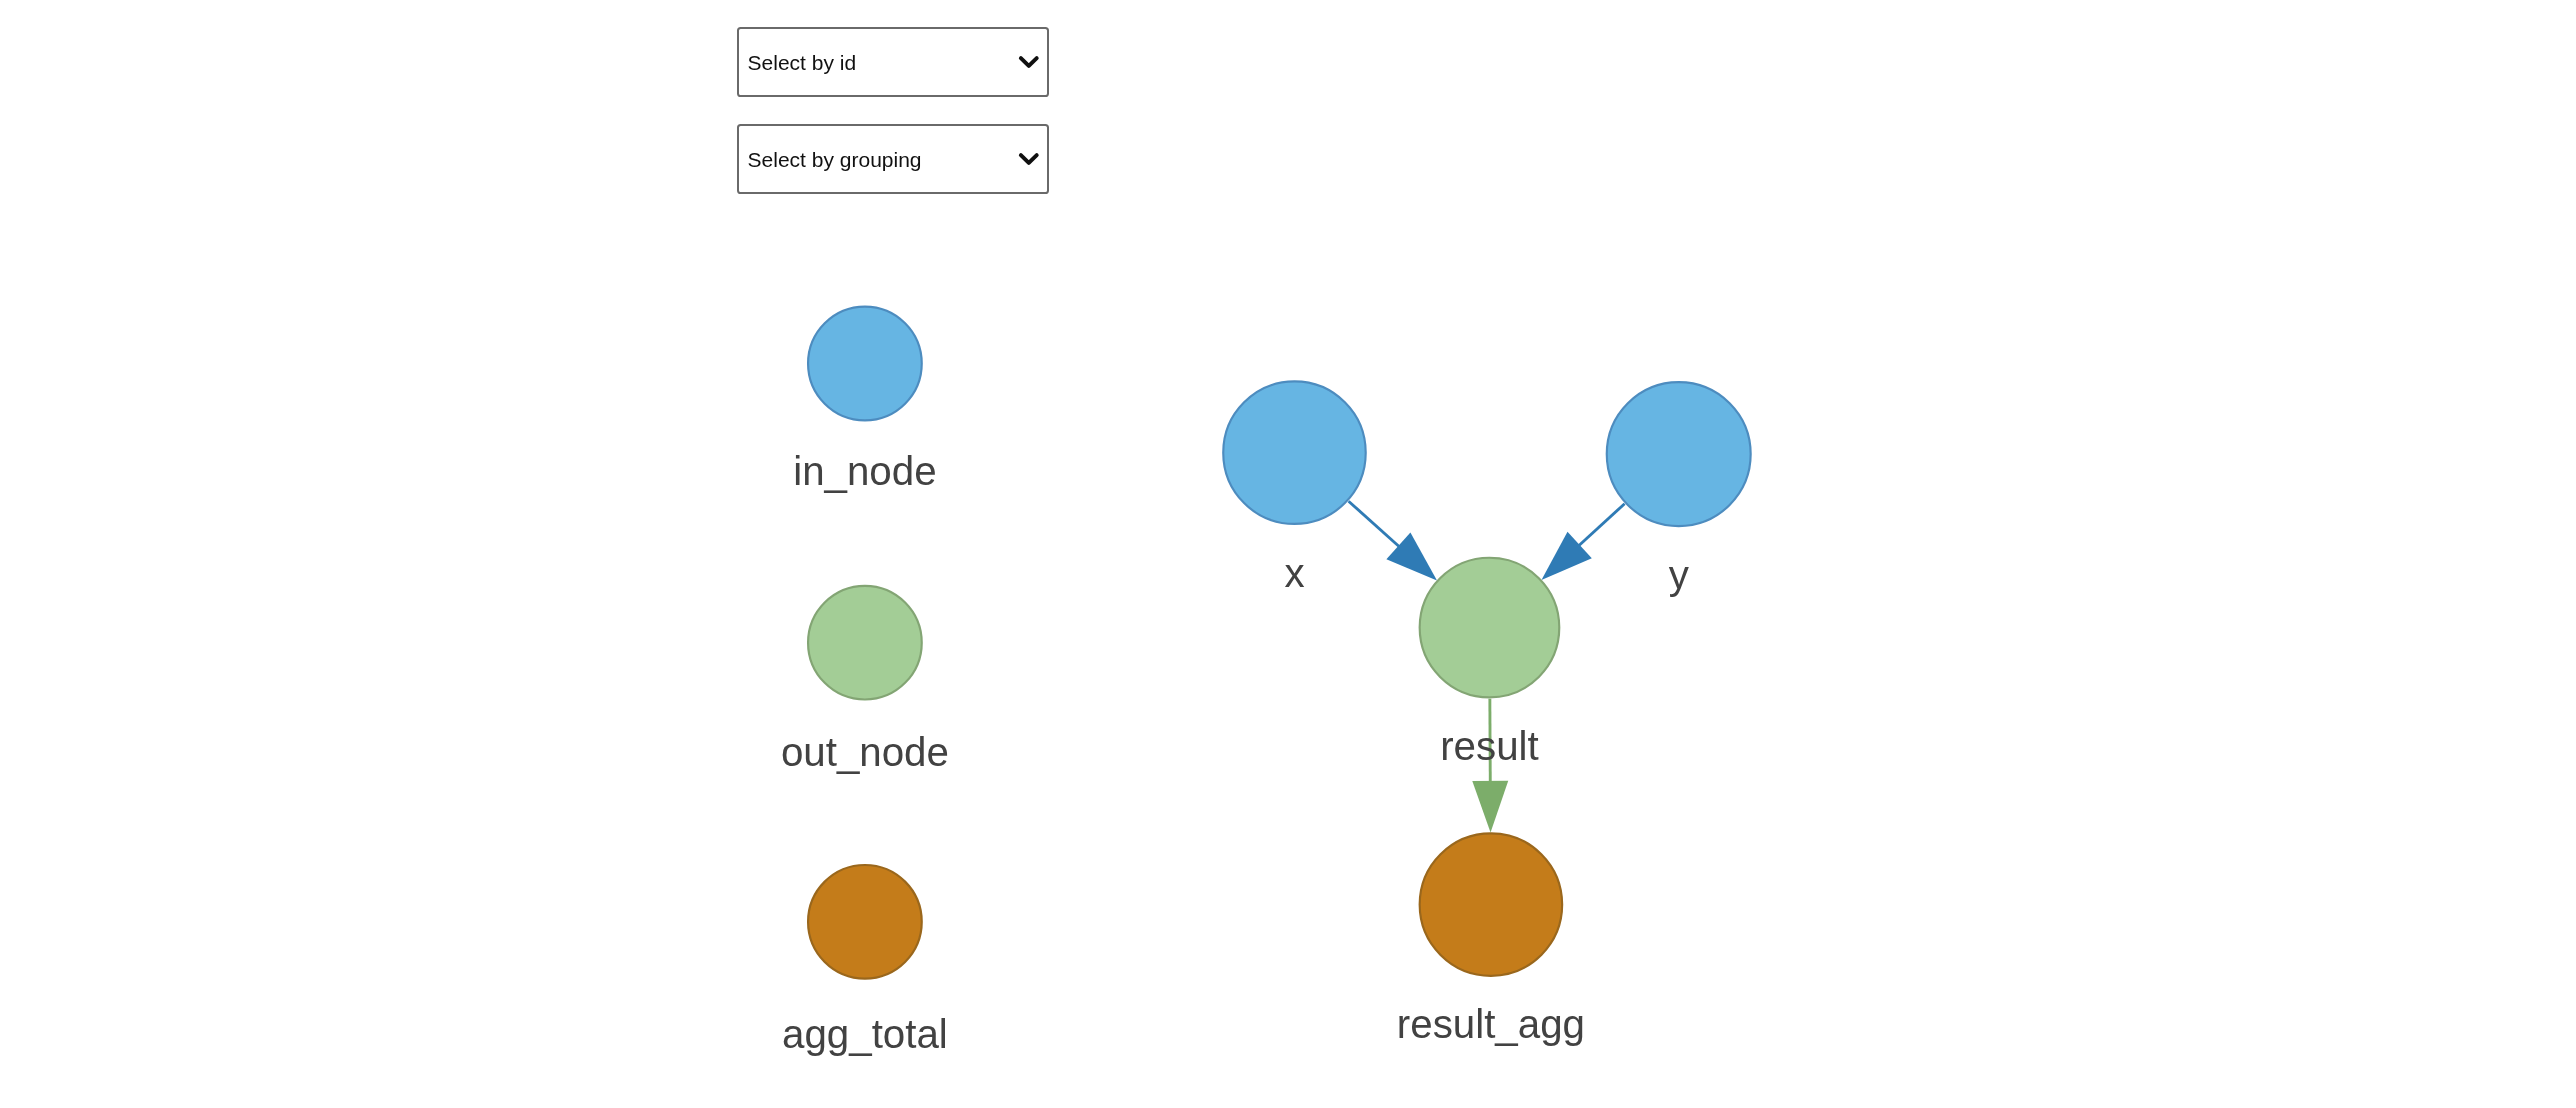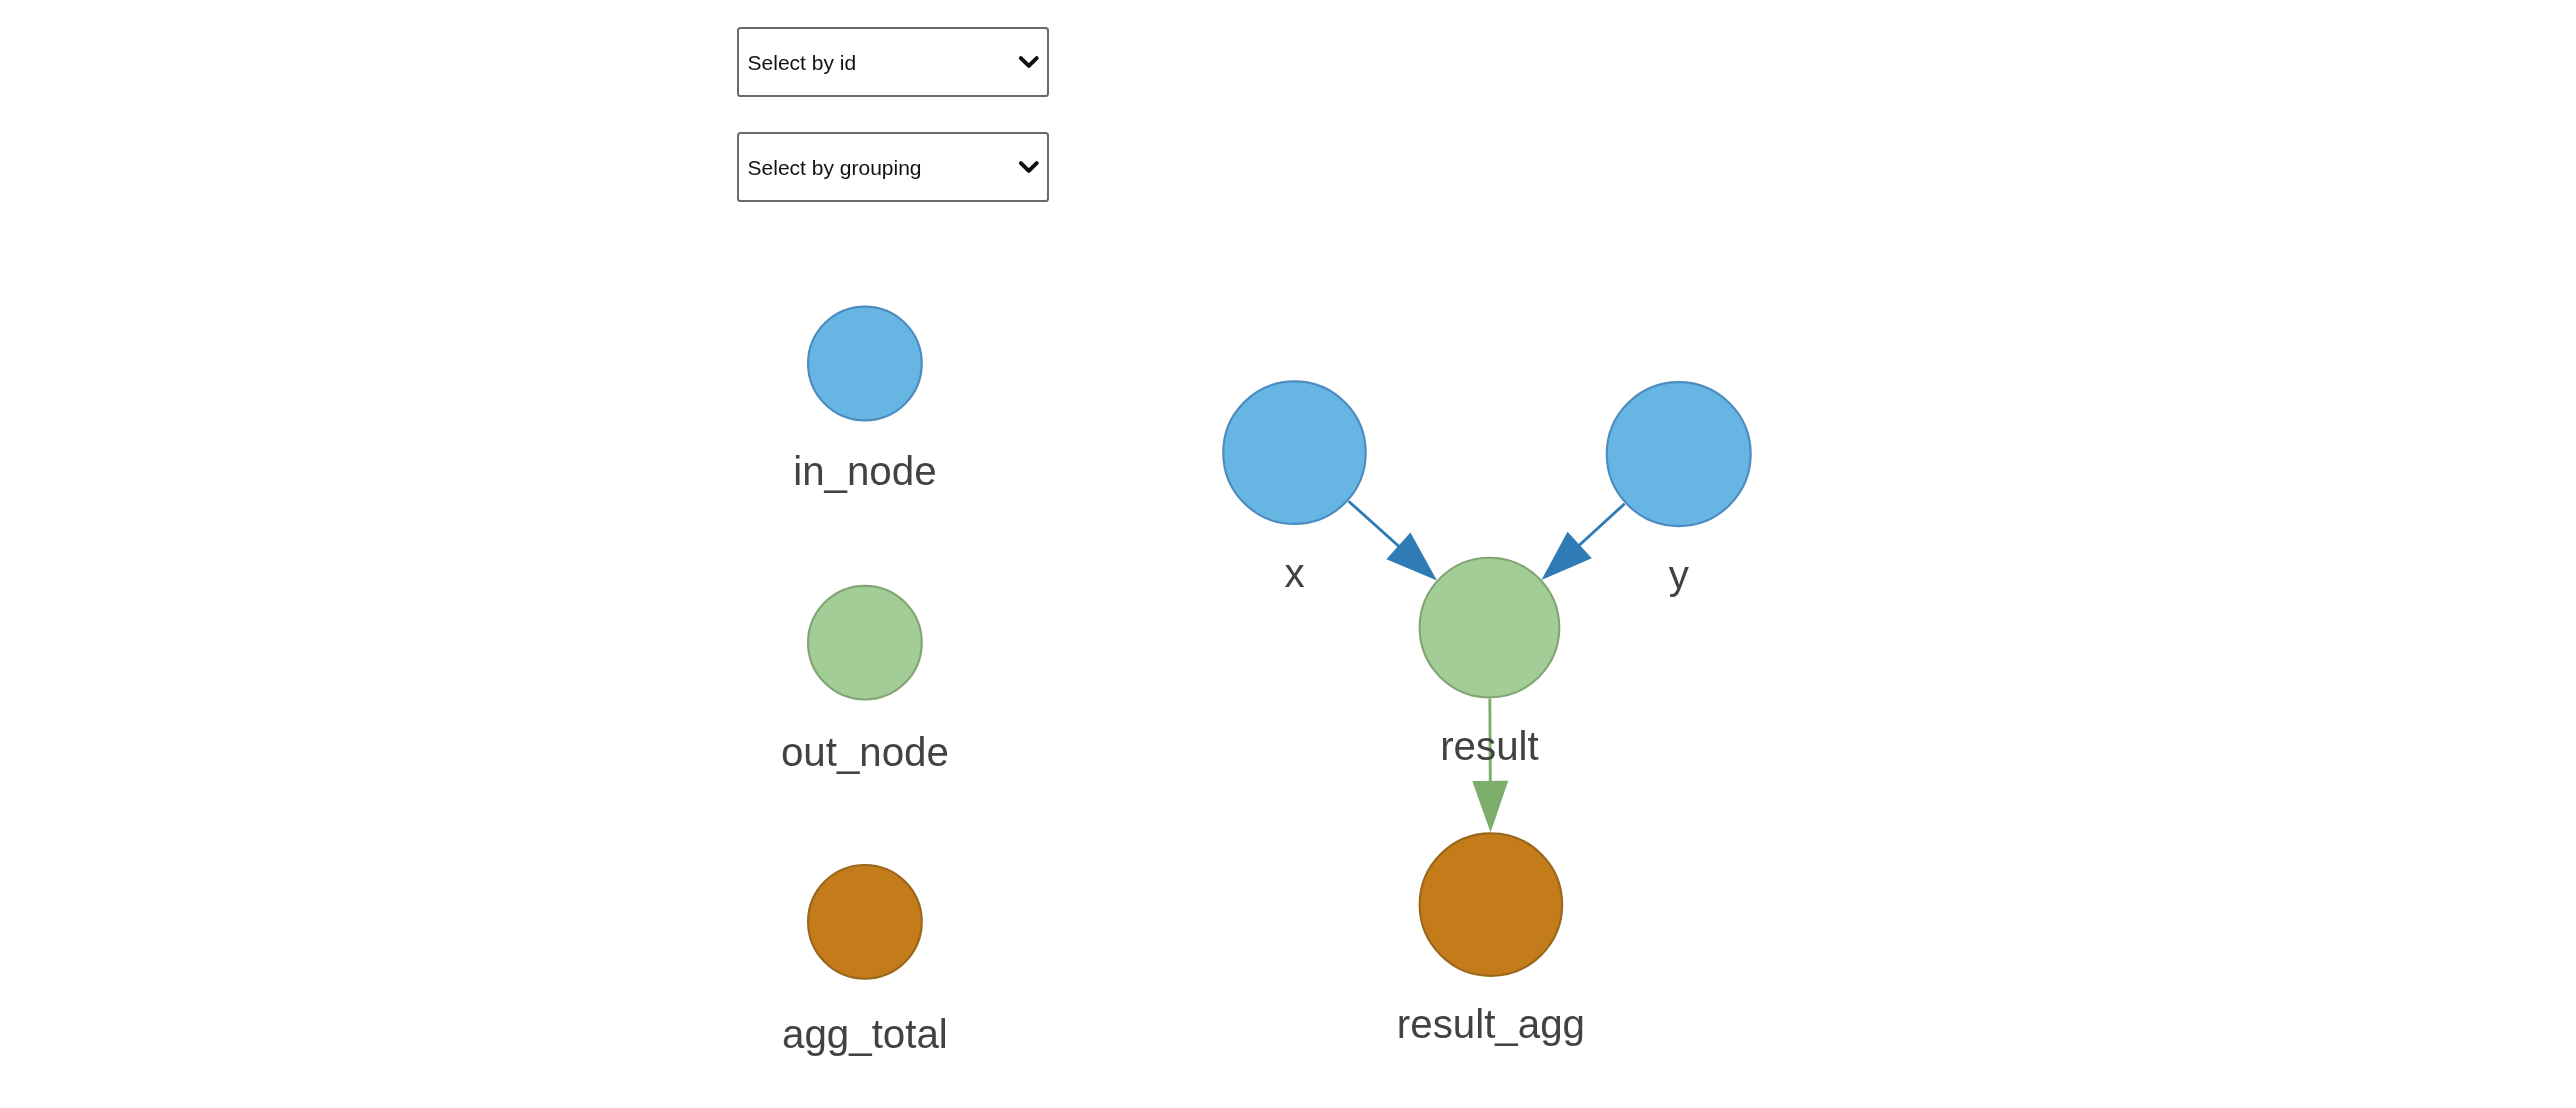--- a/index.html
+++ b/index.html
@@ -55,21 +55,21 @@
     <select>
       <option>Select by id</option>
     </select>
     <span class="chev">
       <svg width="21.6" height="13.7" viewBox="0 0 30 19">
         <polyline points="4,4 15,15 26,4" fill="none" stroke="#101010" stroke-width="5.5" stroke-linecap="round" stroke-linejoin="round"></polyline>
       </svg>
     </span>
   </div>
 
-  <div class="select-wrap" style="top:132px">
+  <div class="select-wrap" style="top:124px">
     <select>
       <option>Select by grouping</option>
     </select>
     <span class="chev">
       <svg width="21.6" height="13.7" viewBox="0 0 30 19">
         <polyline points="4,4 15,15 26,4" fill="none" stroke="#101010" stroke-width="5.5" stroke-linecap="round" stroke-linejoin="round"></polyline>
       </svg>
     </span>
   </div>
 

